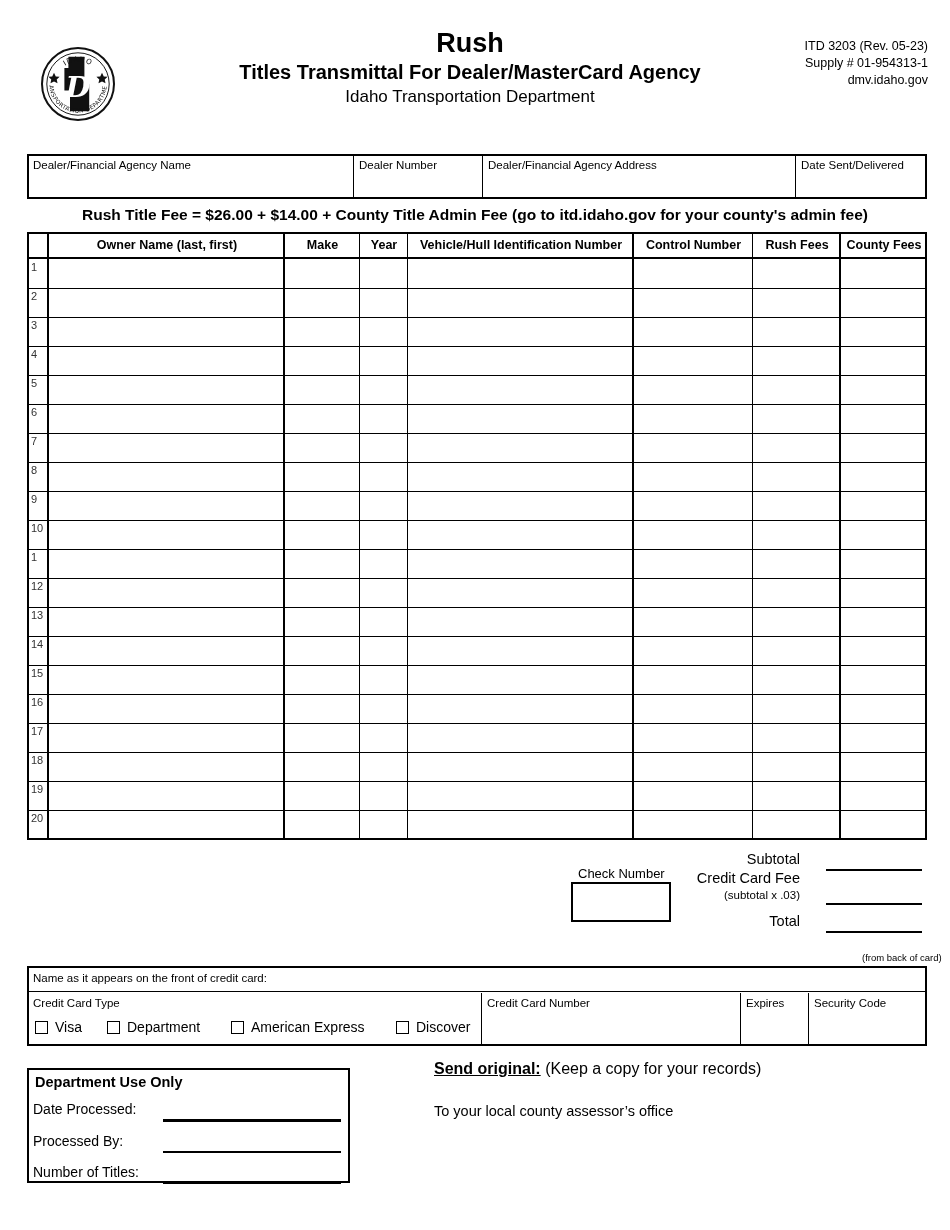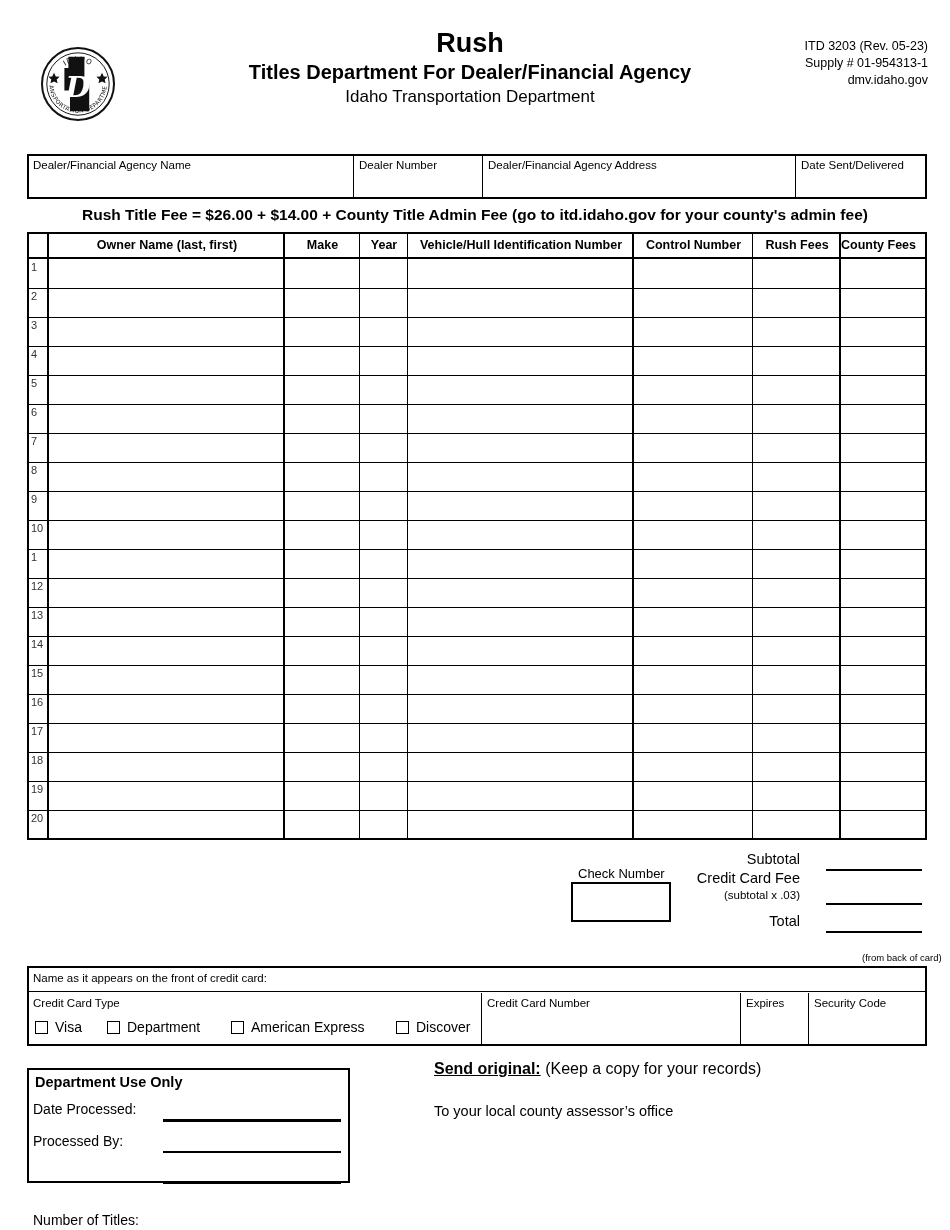--- a/index.html
+++ b/index.html
@@ -256,21 +256,21 @@
         <text font-family="DejaVu Sans, sans-serif" font-size="7.2" fill="#111" letter-spacing="0.6">
           <textPath href="#ringbot" startOffset="50%" text-anchor="middle">TRANSPORTATION DEPARTMENT</textPath>
         </text>
         <polygon points="20,36 22.2,40.6 27,41 23.4,44.4 24.4,49.2 20,46.8 15.6,49.2 16.6,44.4 13,41 17.8,40.6" fill="#111"></polygon>
         <polygon points="80,36 82.2,40.6 87,41 83.4,44.4 84.4,49.2 80,46.8 75.6,49.2 76.6,44.4 73,41 77.8,40.6" fill="#111"></polygon>
       </svg>
     </div>
 
     <div class="title-block">
       <div class="title-rush">Rush</div>
-      <div class="title-main">Titles Department For Dealer/Financial Agency</div>
+      <div class="title-main">Titles Transmittal For Dealer/MasterCard Agency</div>
       <div class="title-sub">Idaho Transportation Department</div>
     </div>
 
     <div class="meta-block">
       <div>ITD 3203   (Rev. 05-23)</div>
       <div>Supply # 01-954313-1</div>
       <div>dmv.idaho.gov</div>
     </div>
   </div>
 
@@ -293,21 +293,21 @@
   <div class="fee-line">Rush Title Fee = $26.00 + $14.00 + County Title Admin Fee (go to itd.idaho.gov for your county's admin fee)</div>
 
   <div class="bx" id="main-table"></div>
 
   <div class="th" style="left:49px; width:236px;">Owner Name (last, first)</div>
   <div class="th" style="left:285px; width:75px;">Make</div>
   <div class="th" style="left:360px; width:48px;">Year</div>
   <div class="th" style="left:408px; width:226px;">Vehicle/Hull Identification Number</div>
   <div class="th" style="left:634px; width:119px;">Control Number</div>
   <div class="th" style="left:753px; width:88px;">Rush Fees</div>
-  <div class="th" style="left:841px; width:66px;">County Fees</div>
+  <div class="th" style="left:841px; width:86px;">County Fees</div>
 
   <div class="hline2" style="left:29px; top:257px; width:896px;"></div>
 
   <div class="vline2" style="left:47px; top:234px; height:604px;"></div>
   <div class="vline2" style="left:283px; top:234px; height:604px;"></div>
   <div class="vline" style="left:359px; top:234px; height:604px;"></div>
   <div class="vline" style="left:407px; top:234px; height:604px;"></div>
   <div class="vline2" style="left:632px; top:234px; height:604px;"></div>
   <div class="vline" style="left:752px; top:234px; height:604px;"></div>
   <div class="vline2" style="left:839px; top:234px; height:604px;"></div>
@@ -548,21 +548,21 @@
   <div class="dept-title">Department Use Only</div>
 
   <div class="dept-label" style="top:1101px;">Date Processed:</div>
   <div class="dept-rule" style="left:163px; top:1119px; width:178px; height:2.5px;"></div>
   <div class="dept-label" style="left:163px; top:1101px; width:178px; text-align:center;"></div>
 
   <div class="dept-label" style="top:1133px;">Processed By:</div>
   <div class="dept-rule" style="left:163px; top:1151px; width:178px; height:1.5px;"></div>
   <div class="dept-label" style="left:163px; top:1133px; width:178px; text-align:center;"></div>
 
-  <div class="dept-label" style="top:1164px;margin-top:48px;">Number of Titles:</div>
+  <div class="dept-label" style="top:1164px;">Number of Titles:</div>
   <div class="dept-rule" style="left:163px; top:1182px; width:178px; height:1.5px;"></div>
   <div class="dept-label" style="left:163px; top:1164px; width:178px; text-align:center;"></div>
 
   <div class="send-line">
     <span class="bold u">Send original:</span>
     <span>(Keep a copy for your records)</span>
   </div>
   <div class="send-sub">To your local county assessor’s office</div>
 
 </div>

